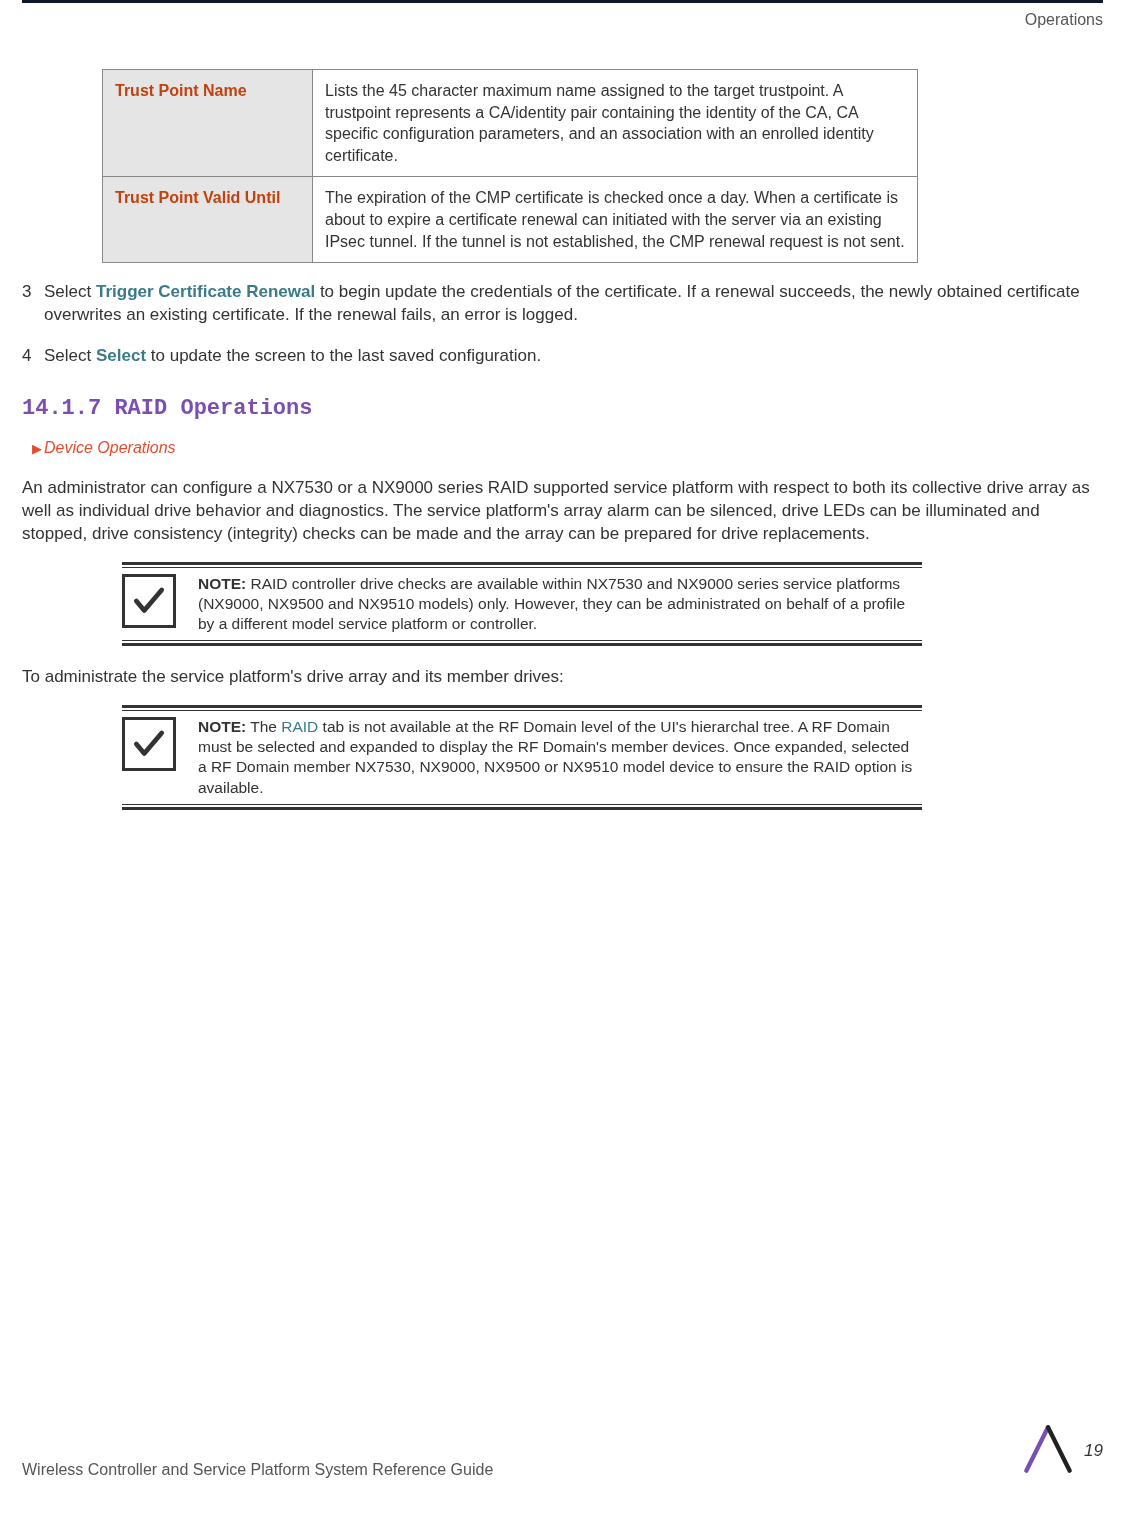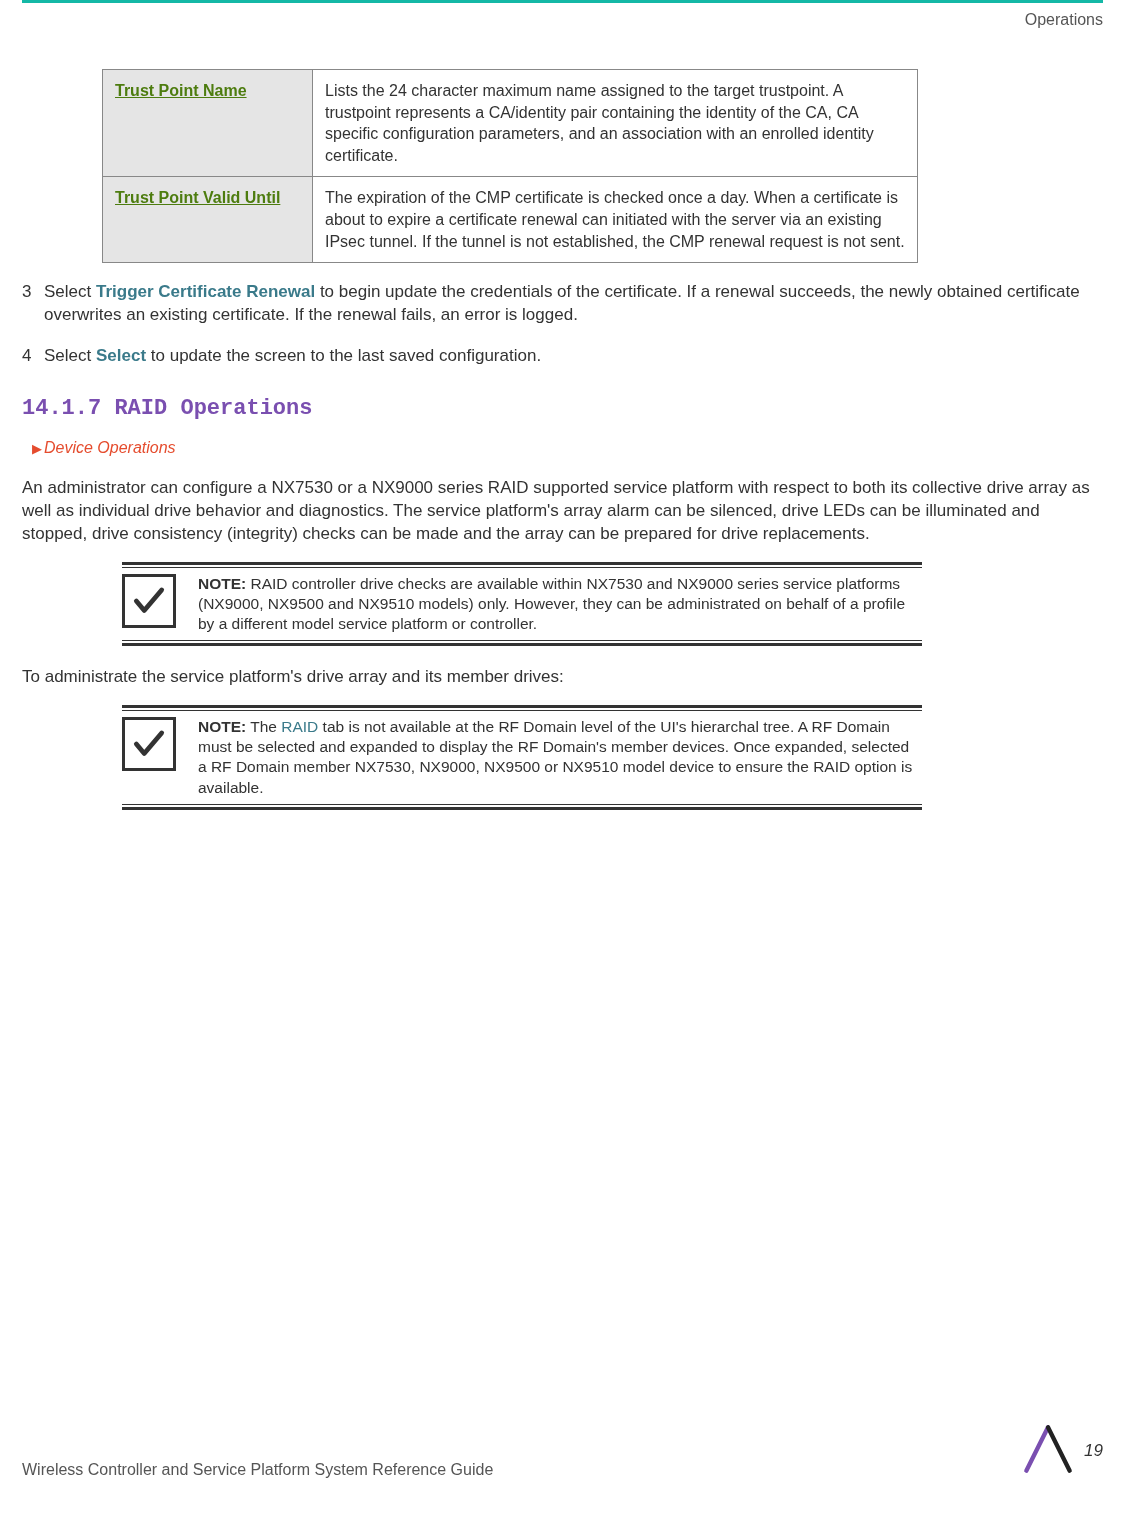--- a/index.html
+++ b/index.html
@@ -12,21 +12,21 @@
       background: #fff;
       width: 1125px;
       height: 1517px;
       position: relative;
       color: #333;
     }
     .page {
       padding: 0 22px 0 22px;
     }
     .header {
-      border-top: 3px solid #14b8a6;
+      border-top: 3px solid #0f172a;
       padding-top: 8px;
       padding-bottom: 40px;
       text-align: right;
       color: #555;
       font-size: 16px;
     }
     .table-container {
       margin-left: 80px;
     }
     table {
@@ -35,24 +35,23 @@
     }
     td {
       border: 1px solid #888;
       padding: 10px 12px;
       vertical-align: top;
       font-size: 16px;
       line-height: 1.35;
     }
     td.label {
       background: #e5e5e5;
-      color: #4d7c0f;
+      color: #c2410c;
       font-weight: bold;
       width: 210px;
-      text-decoration: underline;
     }
     td.desc {
       color: #333;
     }
     .step {
       display: flex;
       margin-top: 18px;
       font-size: 17px;
       line-height: 1.35;
       color: #333;
@@ -168,21 +167,21 @@
 <div class="page">
   <div class="header">
     <span>Operations</span>
   </div>
 
   <div class="table-container">
     <table>
       <tbody>
           <tr>
         <td class="label">Trust Point Name</td>
-        <td class="desc">Lists the 24 character maximum name assigned to the target trustpoint. A trustpoint represents a CA/identity pair containing the identity of the CA, CA specific configuration parameters, and an association with an enrolled identity certificate.</td>
+        <td class="desc">Lists the 45 character maximum name assigned to the target trustpoint. A trustpoint represents a CA/identity pair containing the identity of the CA, CA specific configuration parameters, and an association with an enrolled identity certificate.</td>
       </tr>
       <tr>
         <td class="label">Trust Point Valid Until</td>
         <td class="desc">The expiration of the CMP certificate is checked once a day. When a certificate is about to expire a certificate renewal can initiated with the server via an existing IPsec tunnel. If the tunnel is not established, the CMP renewal request is not sent.</td>
       </tr>
     </tbody>
       </table>
   </div>
 
   <div class="step">

